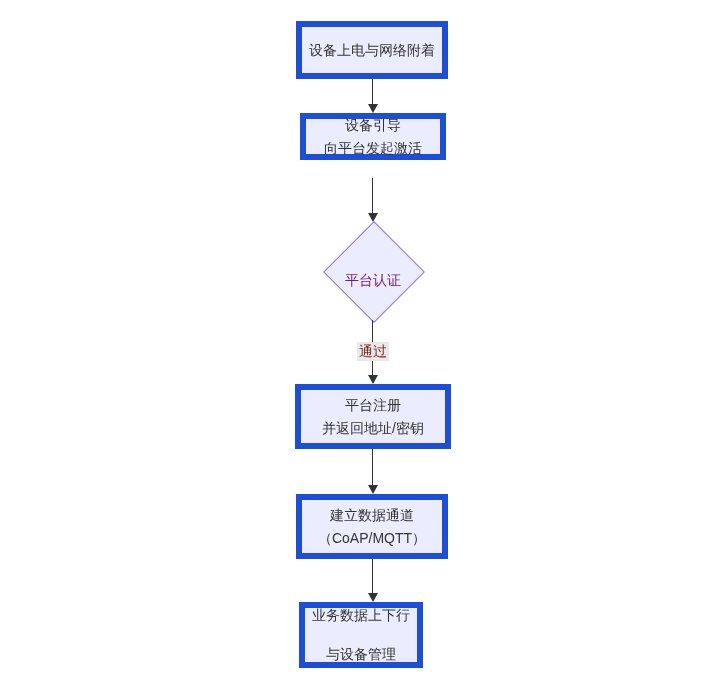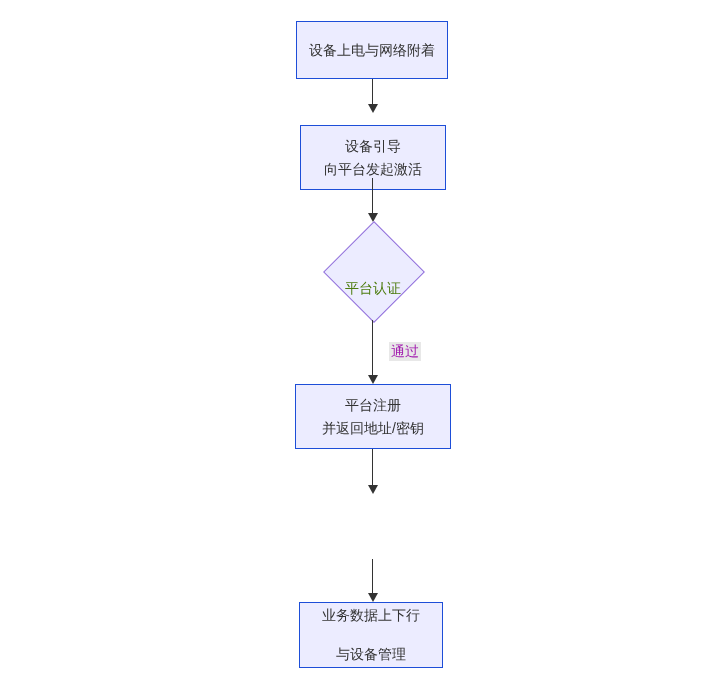--- a/index.html
+++ b/index.html
@@ -13,53 +13,53 @@
     height: 700px;
     background: #ffffff;
     font-family: "Liberation Sans", "DejaVu Sans", sans-serif;
     color: #333333;
     overflow: hidden;
   }
   .node {
     position: absolute;
     box-sizing: border-box;
     background: #ECECFF;
-    border: 1px solid #1d4ed8;
+    border: 6px solid #1d4ed8;
     display: flex;
     flex-direction: column;
     align-items: center;
     justify-content: center;
     text-align: center;
     font-size: 14px;
     line-height: 23px;
     color: #333333;
   }
   #n1 { left: 296px; top: 21px;  width: 152px; height: 58px; }
-  #n2 { left: 300px; top: 113px; width: 146px; height: 65px; margin-top: 12px; }
+  #n2 { left: 300px; top: 113px; width: 146px; height: 47px; }
   #n4 { left: 295px; top: 384px; width: 156px; height: 65px; text-align: right; }
   #n5 { left: 296px; top: 494px; width: 152px; height: 65px; }
-  #n6 { left: 299px; top: 602px; width: 144px; height: 66px; gap: 16px; }
+  #n6 { left: 299px; top: 602px; width: 124px; height: 66px; gap: 16px; }
 
   .diamond-shape {
     position: absolute;
     left: 338px;
     top: 236px;
     width: 70px;
     height: 70px;
     background: #ECECFF;
     border: 1px solid #9370DB;
     transform: rotate(45deg);
   }
   .diamond-label {
     position: absolute;
     left: 373px;
-    top: 289px;
+    top: 281px;
     transform: translate(-50%, -50%);
     font-size: 14px;
-    color: #4d7c0f;
+    color: #701a75;
     white-space: nowrap;
   }
 
   .vline {
     position: absolute;
     left: 372px;
     width: 1px;
     background: #333333;
   }
   #e1-line { top: 79px;  height: 28px; }
@@ -85,23 +85,22 @@
 
   .edge-label {
     position: absolute;
     left: 373px;
     top: 342px;
     transform: translateX(-50%);
     background: #e8e8e8;
     padding: 0 2px;
     font-size: 14px;
     line-height: 19px;
-    color: #a21caf;
+    color: #7f1d1d;
     white-space: nowrap;
-    margin-left: 32px;
   }
 </style>
 </head>
 <body>
 
 <div class="canvas">
 
   <div class="node" id="n1">
     <div>设备上电与网络附着</div>
   </div>
@@ -125,20 +124,24 @@
   <div class="arrowhead" id="e3-head"></div>
 
   <div class="node" id="n4">
     <div>平台注册</div>
     <div>并返回地址/密钥</div>
   </div>
 
   <div class="vline" id="e4-line"></div>
   <div class="arrowhead" id="e4-head"></div>
 
+  <div class="node" id="n5">
+    <div>建立数据通道</div>
+    <div>（CoAP/MQTT）</div>
+  </div>
 
   <div class="vline" id="e5-line"></div>
   <div class="arrowhead" id="e5-head"></div>
 
   <div class="node" id="n6">
     <div>业务数据上下行</div>
     <div>与设备管理</div>
   </div>
 
 </div>

